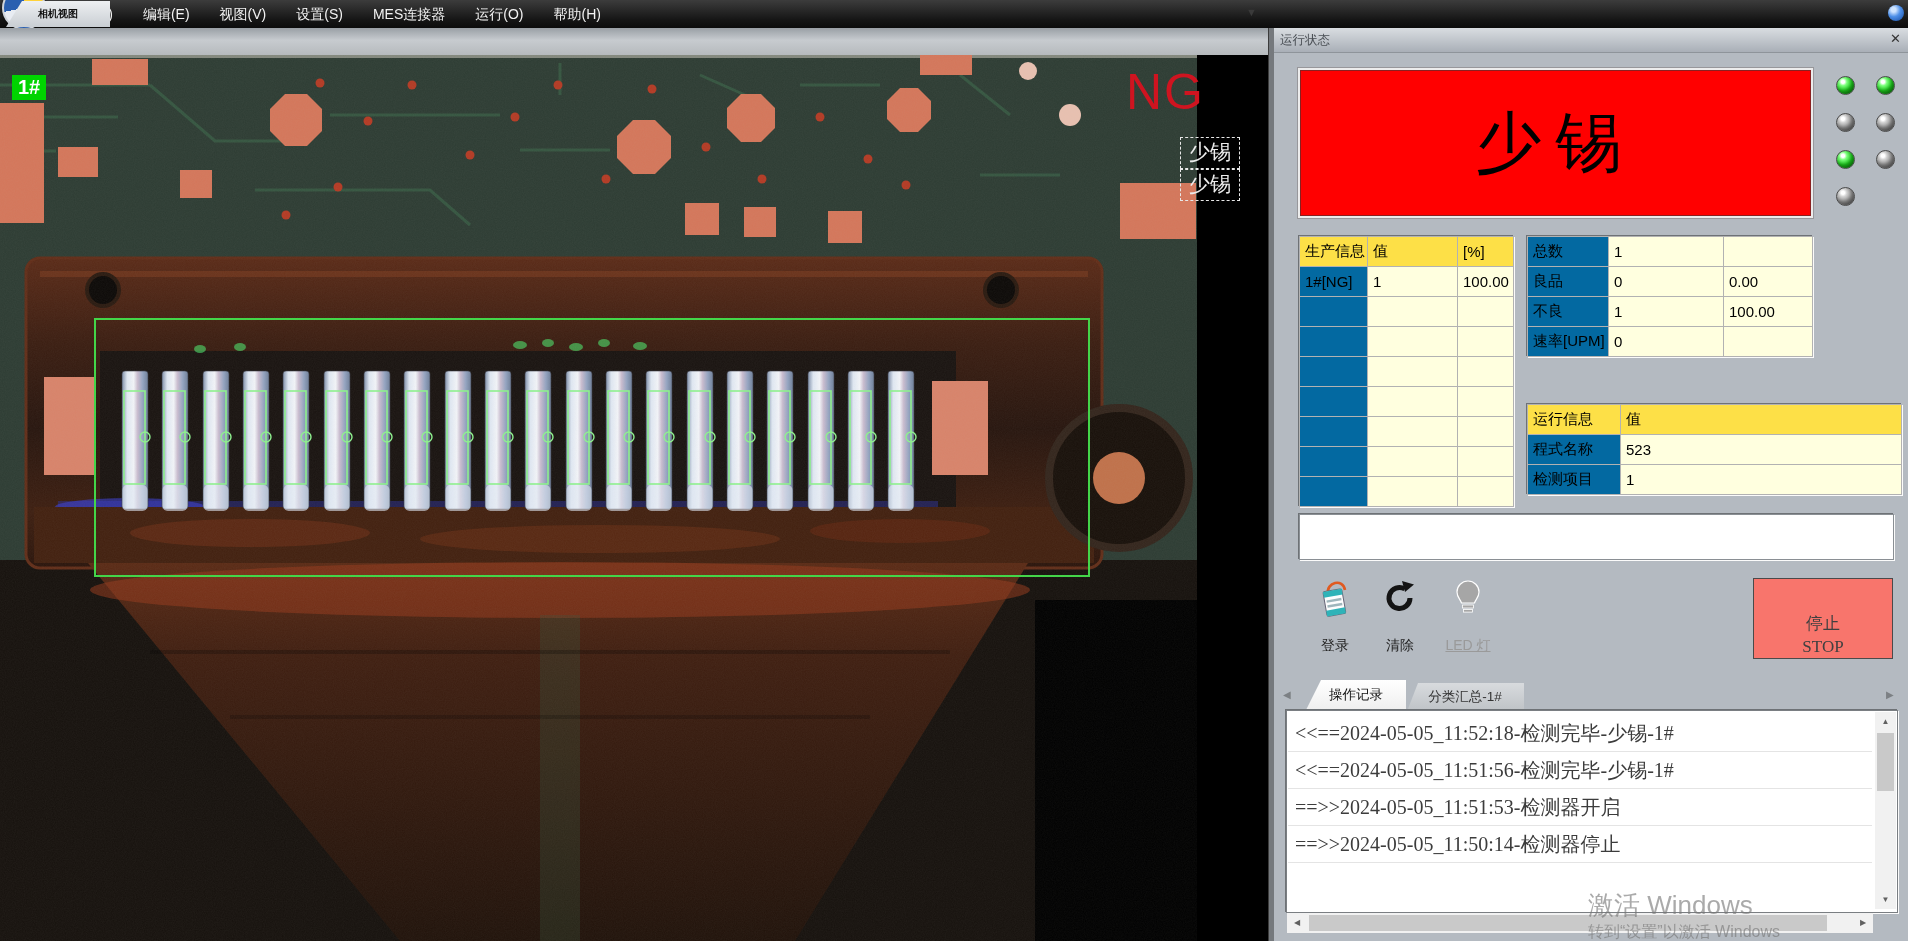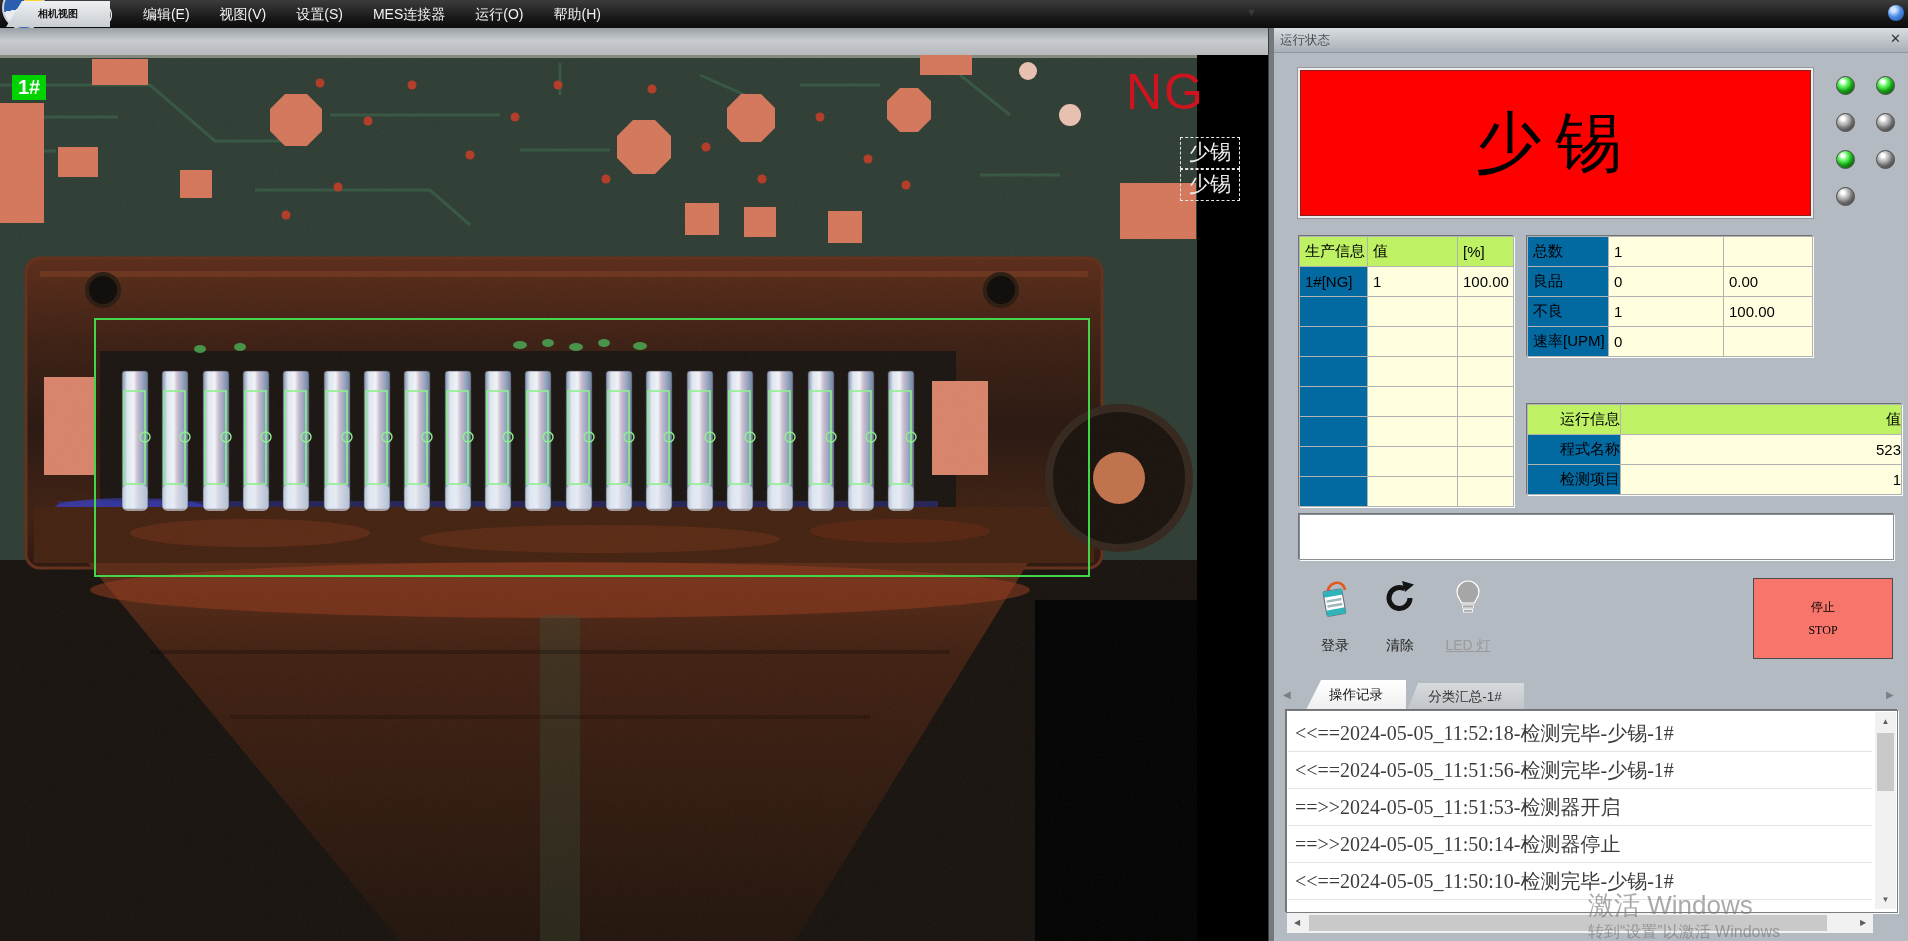--- a/index.html
+++ b/index.html
@@ -51,33 +51,33 @@
 
   .light{position:absolute;width:17px;height:17px;border-radius:50%;border:1px solid #4a4a4a;
          box-shadow:inset -2px -3px 4px rgba(0,0,0,.4);}
   .light[data-state="green"]{background:radial-gradient(circle at 35% 28%,#ffffff 0 10%,#7dff7d 24%,#1fd41f 55%,#0a8f0a 100%);}
   .light[data-state="gray"]{background:radial-gradient(circle at 35% 28%,#ffffff 0 10%,#d2d2d2 24%,#9b9b9b 55%,#686868 100%);}
 
   table.dtable{position:absolute;border-collapse:collapse;table-layout:fixed;font-size:15px;color:#000;
          box-shadow:-1px -1px 0 #6e7276,1px 1px 0 #fbfbfb;background:#fff;}
   table.dtable td{border:1px solid #b2b2b2;height:29px;padding:0 0 0 5px;overflow:hidden;white-space:nowrap;}
   td.c-lbl{background:#0369a1;border-right-color:#7d7d7d;}
-  td.c-hd{background:#bef264;border-bottom-color:#6e6e6e;margin-left:24px;}
+  td.c-hd{background:#fde047;border-bottom-color:#6e6e6e;margin-left:24px;}
   td.c-val{background:#ffffdf;}
   td.pad14{padding-left:14px;margin-left:41px;}
 
   #freebox{left:1299px;top:514px;width:593px;height:44px;background:#ffffff;border:1px solid #8a8f94;
            box-shadow:-1px -1px 0 #6e7276,1px 1px 0 #fbfbfb;}
 
   .toolbtn{position:absolute;width:64px;height:74px;text-align:center;cursor:pointer;}
   .toolbtn .lbl{margin-top:15px;font-size:14px;color:#222;}
   .toolbtn .lbl.dim{color:#9a9a9a;text-decoration:underline;}
   #stop-btn{left:1753px;top:578px;width:138px;height:79px;background:#f8756c;border:1px solid #4a4a4a;
-            font-family:"Liberation Serif","DejaVu Serif",serif;font-size:12px;color:#000000;
-            display:flex;flex-direction:column;align-items:center;justify-content:center;line-height:23px;cursor:pointer;}
+            font-family:"Liberation Serif","DejaVu Serif",serif;font-size:17px;color:#404040;
+            display:flex;flex-direction:column;align-items:center;justify-content:flex-end;line-height:23px;cursor:pointer;}
 
   
   .strip-arrow{position:absolute;font-size:10px;color:#7c8084;}
   #log-tab-active{left:1306px;top:680px;width:100px;height:30px;background:linear-gradient(180deg,#ffffff,#efefef);
       clip-path:polygon(15px 0,100% 0,100% 100%,0 100%);font-size:13.5px;color:#111;text-align:center;line-height:30px;}
   #log-tab-inactive{left:1406px;top:683px;width:118px;height:31px;background:linear-gradient(180deg,#d8dbde,#bcc0c4);
       clip-path:polygon(12px 0,100% 0,100% 100%,0 100%);font-size:13.5px;color:#333;text-align:center;line-height:27px;}
 
   #logbox{left:1286px;top:710px;width:610px;height:201px;background:#fff;border:1px solid #7a7e82;
           box-shadow:-1px -1px 0 #6e7276,1px 1px 0 #fbfbfb;}
@@ -378,21 +378,21 @@
           <td class="c-val pad14">100.00</td>
         </tr>
     <tr>
           <td class="c-lbl">速率[UPM]</td>
           <td class="c-val">0</td>
           <td class="c-val pad14"></td>
         </tr>
   </tbody>
     </table>
 
-  <table class="dtable" style="left:1527px;top:404px;width:374px;text-align:right;">
+  <table class="dtable" style="left:1527px;top:404px;width:374px;">
     <colgroup>
         <col style="width:93px">
         <col style="width:281px">
       </colgroup>
     <tbody>
         <tr>
           <td class="c-hd">运行信息</td>
         <td class="c-hd">值</td>
         </tr>
     <tr>
@@ -448,21 +448,20 @@
   <div class="abs" id="log-tab-active">操作记录</div>
   <div class="abs" id="log-tab-inactive">分类汇总-1#</div>
   <span class="strip-arrow" style="left:1886px;top:689px;">▶</span>
 
   <div class="abs" id="logbox">
     <div id="log-list">
       <div class="log-entry">&lt;&lt;==2024-05-05_11:52:18-检测完毕-少锡-1#</div>
       <div class="log-entry">&lt;&lt;==2024-05-05_11:51:56-检测完毕-少锡-1#</div>
       <div class="log-entry">==&gt;&gt;2024-05-05_11:51:53-检测器开启</div>
       <div class="log-entry">==&gt;&gt;2024-05-05_11:50:14-检测器停止</div>
-      <div class="log-entry">&lt;&lt;==2024-05-05_11:50:10-检测完毕-少锡-1#</div>
     </div>
     <div id="vscroll">
       <div class="sb-btn" style="top:0;">▲</div>
       <div id="vthumb"></div>
       <div class="sb-btn" style="bottom:0;">▼</div>
     </div>
   </div>
   <div class="abs" id="hscroll">
     <div class="sb-btn" style="left:0;">◀</div>
     <div id="hthumb"></div>

